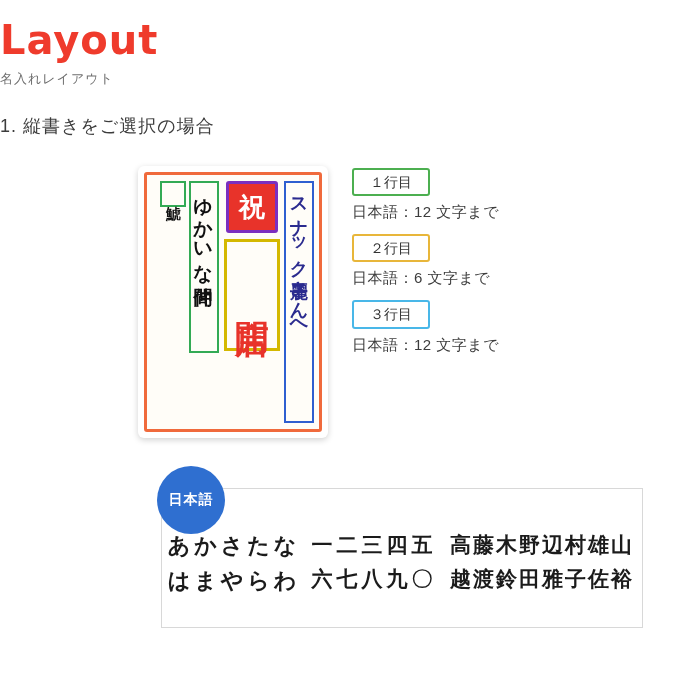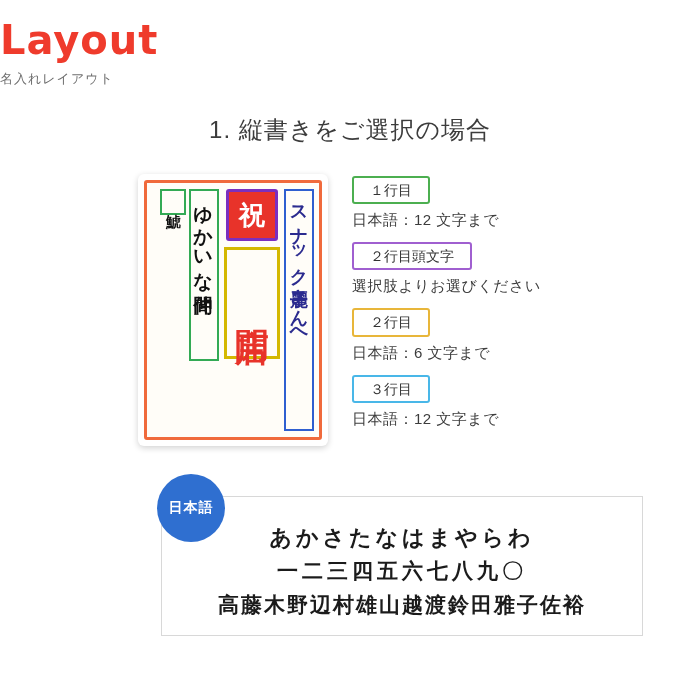--- a/index.html
+++ b/index.html
@@ -31,23 +31,22 @@
   }
   .subtitle {
     margin-top: 8px;
     font-size: 13px;
     color: #6f6f6f;
     letter-spacing: 1px;
   }
 
   
   .section-heading {
-    text-align: center;
     margin-top: 26px;
-    font-size: 24px;
+    font-size: 18px;
     color: #3c3c3c;
     letter-spacing: 1px;
   }
 
   
   .main {
     position: relative;
     margin-top: 20px;
     height: 290px;
   }
@@ -231,21 +230,20 @@
   .glyph-panel {
     position: absolute;
     left: 104px;
     top: 34px;
     width: 482px;
     height: 140px;
     border: 1px solid #d8d8d8;
     background: #ffffff;
     box-sizing: border-box;
     display: flex;
-    flex-direction: column;
     justify-content: center;
     align-items: center;
     padding-top: 10px;
   }
   .glyph-line {
     font-family: "DejaVu Sans", sans-serif;
     font-weight: bold;
     color: #1b1b1b;
     letter-spacing: 4px;
     line-height: 1.6;
@@ -284,24 +282,20 @@
     </div>
   </div>
 
   <div class="annotations">
 
     <div class="anno-row">
       <span class="chip green">１行目</span>
       <div class="anno-desc">日本語：12 文字まで</div>
     </div>
 
-    <div class="anno-row">
-      <span class="chip purple">２行目頭文字</span>
-      <div class="anno-desc">選択肢よりお選びください</div>
-    </div>
 
     <div class="anno-row">
       <span class="chip yellow">２行目</span>
       <div class="anno-desc">日本語：6 文字まで</div>
     </div>
 
     <div class="anno-row">
       <span class="chip blue">３行目</span>
       <div class="anno-desc">日本語：12 文字まで</div>
     </div>

